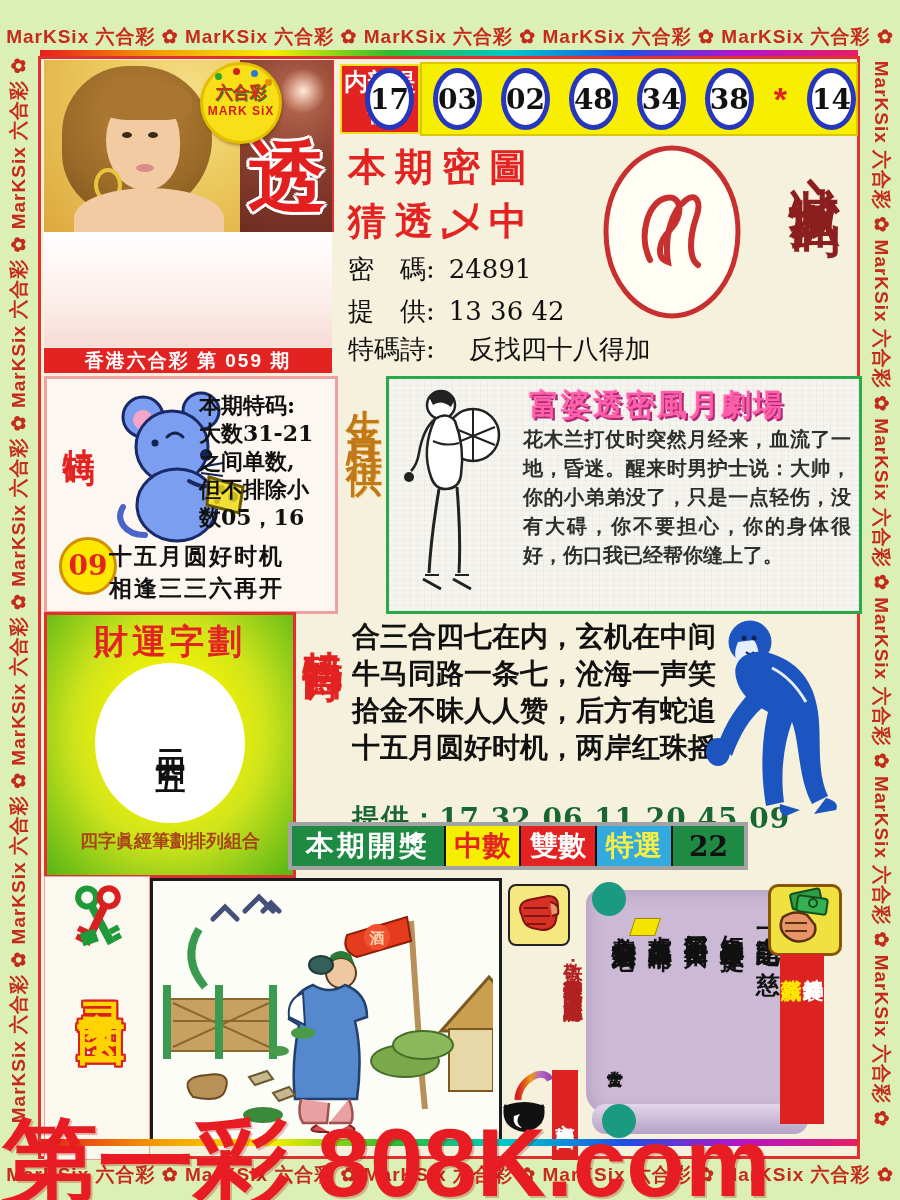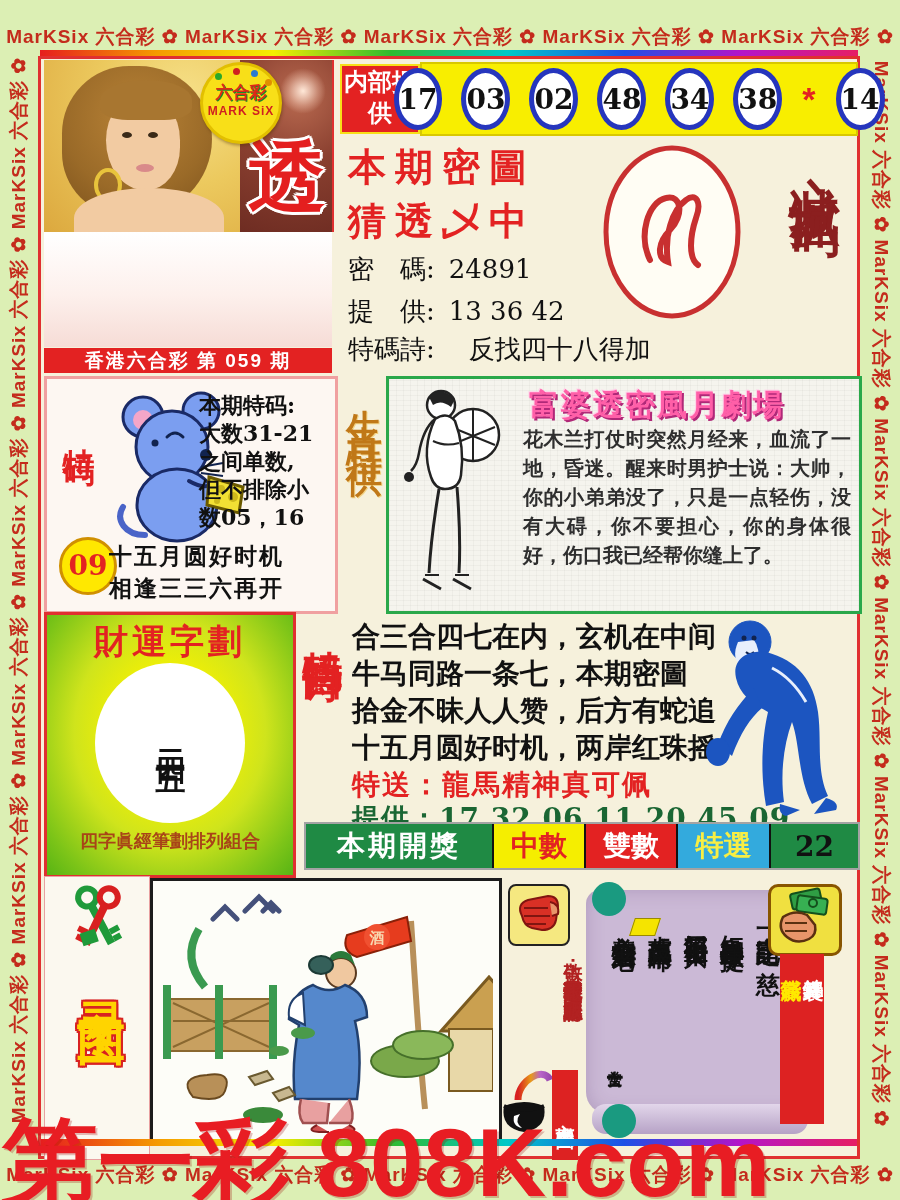--- a/index.html
+++ b/index.html
@@ -35,21 +35,21 @@
   #tou-char{left:8px;top:66px;font-size:78px;font-weight:bold;color:#e41f1f;font-family:"DejaVu Serif",serif;
     text-shadow:-3px 0 #fff,3px 0 #fff,0 -3px #fff,0 3px #fff,-2px -2px #fff,2px 2px #fff,-2px 2px #fff,2px -2px #fff;}
   #logo{left:200px;top:62px;width:76px;height:76px;background:#f8df18;border:3px solid #e2bf00;border-radius:50%;text-align:center;box-shadow:1px 2px 3px rgba(80,50,0,.4);}
   #logo .l1{margin-top:16px;font-size:17px;font-weight:bold;color:#e02818;text-shadow:1px 1px 0 #1a8a2a;}
   #logo .l2{font-size:12px;font-weight:bold;color:#d02020;letter-spacing:1px;}
   .logo-dot{width:7px;height:7px;border-radius:50%;}
   #faded-box{left:44px;top:232px;width:288px;height:115px;background:linear-gradient(180deg,#ffffff 0%,#fdf0ec 55%,#f6dcd6 100%);}
 
   #provider-box{left:340px;top:64px;width:76px;height:66px;background:#e32222;border:2px solid #f8df18;color:#fff;
     font-size:24px;font-weight:bold;text-align:center;line-height:31px;}
-  #num-strip{left:420px;top:62px;width:434px;height:70px;background:#f8ee00;border:2px solid #d8c800;display:flex;align-items:center;justify-content:center;gap:19px;}
+  #num-strip{left:420px;top:62px;width:434px;height:70px;background:#f8ee00;border:2px solid #d8c800;display:flex;align-items:center;justify-content:flex-end;gap:19px;}
   .ball{width:52px;height:52px;border-radius:50%;background:#fff;border:5px solid #2636bd;color:#111;
     font-size:28px;font-weight:bold;display:flex;align-items:center;justify-content:center;font-family:"DejaVu Serif",serif;}
   .star{color:#e32222;font-size:34px;font-weight:bold;margin:0 1px;}
 
   .red-title{color:#e32222;font-weight:bold;font-size:38px;letter-spacing:9px;font-family:"DejaVu Serif",serif;}
   #secret-t1{left:348px;top:142px;}
   #secret-t2{left:348px;top:196px;}
   .srow{left:348px;width:260px;font-size:26px;font-weight:normal;color:#111;font-family:"DejaVu Serif",serif;}
   .srow .val{margin-left:14px;}
   #seal{left:598px;top:140px;}
@@ -88,21 +88,21 @@
 
   
   #poem-side{left:296px;top:618px;height:252px;writing-mode:vertical-rl;text-orientation:upright;color:#e32222;
     font-size:40px;font-weight:bold;letter-spacing:6px;font-family:"DejaVu Serif",serif;}
   #poem-lines{left:352px;top:618px;width:420px;font-size:28px;font-weight:bold;color:#111;line-height:37px;
     font-family:"DejaVu Serif",serif;white-space:nowrap;}
   #poem-special{left:352px;top:766px;font-size:28px;font-weight:bold;color:#e32222;letter-spacing:2px;font-family:"DejaVu Serif",serif;}
   #poem-provide{left:352px;top:800px;font-size:28px;font-weight:bold;color:#1a6633;letter-spacing:1px;font-family:"DejaVu Serif",serif;}
 
   
-  #result-bar{left:304px;top:822px;width:556px;height:48px;display:flex;border:2px solid #a3a3a3;box-sizing:border-box;}
+  #result-bar{left:288px;top:822px;width:460px;height:48px;display:flex;border:4px solid #a3a3a3;box-sizing:border-box;}
   #result-bar .seg{display:flex;align-items:center;justify-content:center;font-weight:bold;font-size:28px;border-right:2px solid #111;}
   #seg-draw{width:190px;background:#1f8a44;color:#fff;letter-spacing:3px;}
   #seg-mid{width:92px;background:#f5ee00;color:#e32222;}
   #seg-double{width:92px;background:#e32222;color:#fff;}
   #seg-pick{width:93px;background:#33aadd;color:#f8ee44;}
   #seg-num{width:89px;background:#1f8a44;color:#111;border-right:none !important;font-family:"DejaVu Serif",serif;}
 
   
   #treasure-box{left:44px;top:876px;width:104px;height:282px;background:#fbf8ef;border:1px solid #e8a0a0;text-align:center;}
   #treasure-title{left:24px;top:86px;writing-mode:vertical-rl;text-orientation:upright;font-size:48px;font-weight:bold;color:#ffd400;
@@ -257,25 +257,24 @@
     <div id="fortune-title" class="abs">財運字劃</div>
     <div id="fortune-oval" class="abs">
       <div id="fortune-chars">二四五一</div>
     </div>
     <div class="abs fortune-foot" style="top:214px;">四字眞經筆劃排列組合</div>
   </div>
 
   <div id="poem-side" class="abs">特码诗曰：</div>
   <div id="poem-lines" class="abs">
     <div>合三合四七在内，玄机在中间</div>
-    <div>牛马同路一条七，本期密圖</div>
+    <div>牛马同路一条七，沧海一声笑</div>
     <div>拾金不昧人人赞，后方有蛇追</div>
     <div>十五月圆好时机，两岸红珠摇</div>
   </div>
-  <div id="poem-special" class="abs">特送：龍馬精神真可佩</div>
   <div id="poem-provide" class="abs">提供：17 32 06 11 20 45 09</div>
 
   <svg class="abs" style="left:688px;top:612px;" width="168" height="208" viewBox="0 0 168 208">
     <g fill="#1c55c0" stroke="#1c55c0">
       <circle cx="62" cy="30" r="21" fill="#1c55c0"></circle>
       <path d="M50,30 q-8,18 6,26 q10,4 14,-6 q2,-14 -4,-22z" fill="#e8effc" stroke="none"></path>
       <circle cx="56" cy="26" r="2.5" fill="#11234f" stroke="none"></circle>
         <circle cx="66" cy="26" r="2.5" fill="#11234f" stroke="none"></circle>
       <path d="M58,40 q4,4 8,0" fill="none" stroke="#11234f" stroke-width="2"></path>
       <path d="M78,40 C110,48 126,70 130,100 C134,130 128,158 140,184 l-16,8 C110,166 112,132 104,110 C96,132 92,160 96,190 l-18,4 C72,160 74,126 80,100 C66,92 52,84 48,66 C44,48 58,38 78,40z" stroke="none"></path>

